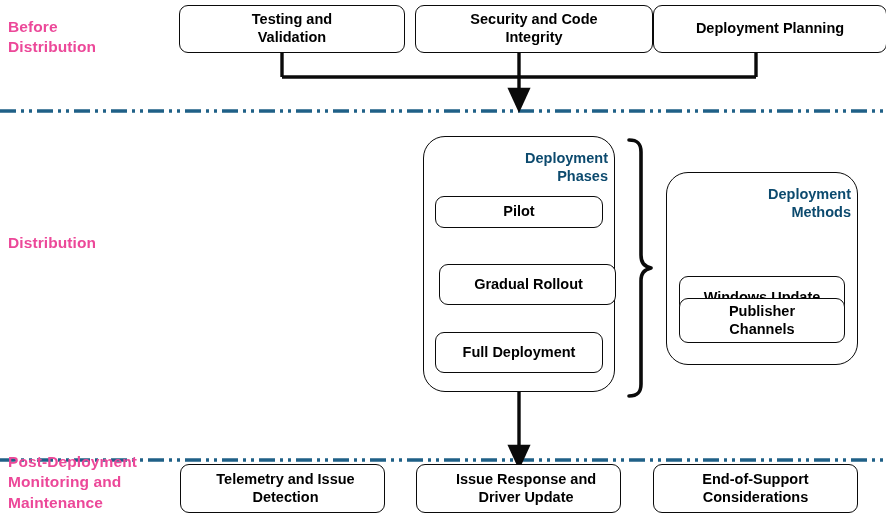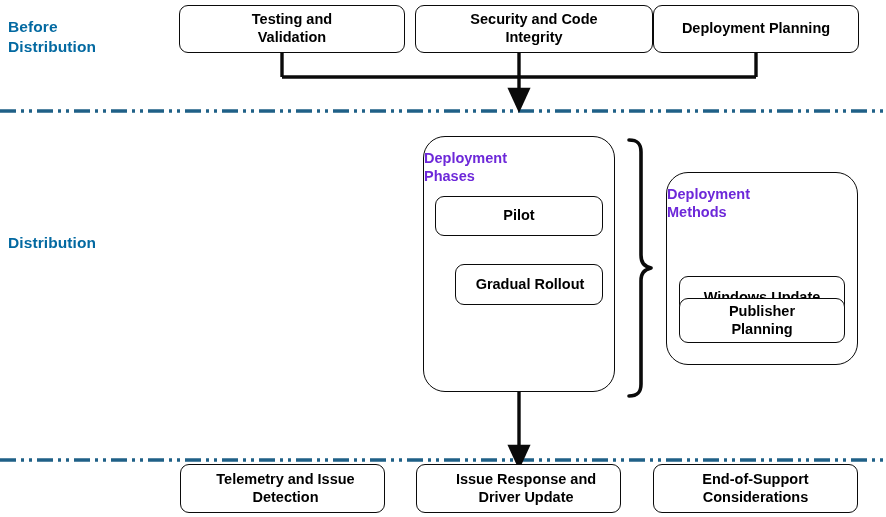--- a/index.html
+++ b/index.html
@@ -12,21 +12,21 @@
   }
   #canvas {
     position: relative;
     width: 886px;
     height: 517px;
     background: #ffffff;
     overflow: hidden;
   }
   .swimlane-label {
     position: absolute;
-    color: #0369a1;
+    color: #ec4899;
     font-weight: bold;
     font-size: 15.5px;
     line-height: 1.32;
     letter-spacing: 0.1px;
     white-space: pre-line;
   }
   .node {
     position: absolute;
     box-sizing: border-box;
     border: 1.6px solid #0a0a0a;
@@ -47,22 +47,22 @@
     position: absolute;
     box-sizing: border-box;
     border: 1.6px solid #0a0a0a;
     border-radius: 22px;
     background: #ffffff;
   }
   .group-title {
     position: absolute;
     left: 0;
     right: 6px;
-    text-align: left;
-    color: #6d28d9;
+    text-align: right;
+    color: #0c4a6e;
     font-weight: bold;
     font-size: 14.5px;
     line-height: 1.22;
     white-space: pre-line;
   }
   .svg-layer {
     position: absolute;
     left: 0;
     top: 0;
     width: 886px;
@@ -102,48 +102,52 @@
              L641,255 C641,263 644,266 651,268
              C644,270 641,273 641,281
              L641,384 C641,392 638,396 629,396" fill="none" stroke="#0a0a0a" stroke-width="3.6" stroke-linecap="round" stroke-linejoin="round"></path>
   </svg>
 
   <div class="swimlane-label" style="left:8px; top:17px;">Before
 Distribution</div>
 
   <div class="swimlane-label" style="left:8px; top:233px;">Distribution</div>
 
+  <div class="swimlane-label" style="left:8px; top:452px;">Post-Deployment
+Monitoring and
+Maintenance</div>
 
   <div class="node" style="left:179px; top:5px; width:226px; height:48px;">Testing and
 Validation</div>
 
   <div class="node" style="left:415px; top:5px; width:238px; height:48px;">Security and Code
 Integrity</div>
 
-  <div class="node" style="left:653px; top:5px; width:206px; height:48px;text-align:center;">Deployment Planning</div>
+  <div class="node" style="left:653px; top:5px; width:234px; height:48px;text-align:center;">Deployment Planning</div>
 
   <div class="group-box" style="left:423px; top:136px; width:192px; height:256px;">
     <div class="group-title" style="top:13px;">Deployment
 Phases</div>
   </div>
 
-  <div class="node" style="left:435px; top:196px; width:168px; height:40px;">Pilot</div>
+  <div class="node" style="left:435px; top:196px; width:168px; height:32px;">Pilot</div>
 
-  <div class="node" style="left:455px; top:264px; width:148px; height:41px;padding-left:8px;">Gradual Rollout</div>
+  <div class="node" style="left:439px; top:264px; width:177px; height:41px;padding-left:8px;">Gradual Rollout</div>
 
+  <div class="node" style="left:435px; top:332px; width:168px; height:41px;">Full Deployment</div>
 
   <div class="group-box" style="left:666px; top:172px; width:192px; height:193px;">
     <div class="group-title" style="top:13px;">Deployment
 Methods</div>
   </div>
 
   <div class="node" style="left:679px; top:240px; width:166px; height:43px;margin-top:36px;">Windows Update</div>
 
   <div class="node" style="left:679px; top:298px; width:166px; height:45px;">Publisher
-Planning</div>
+Channels</div>
 
   <div class="node" style="left:180px; top:464px; width:205px; height:49px;padding-left:12px;">Telemetry and Issue
 Detection</div>
 
   <div class="node" style="left:416px; top:464px; width:205px; height:49px;padding-left:21px;">Issue Response and
 Driver Update</div>
 
   <div class="node" style="left:653px; top:464px; width:205px; height:49px;text-align:center;">End-of-Support
 Considerations</div>
 

